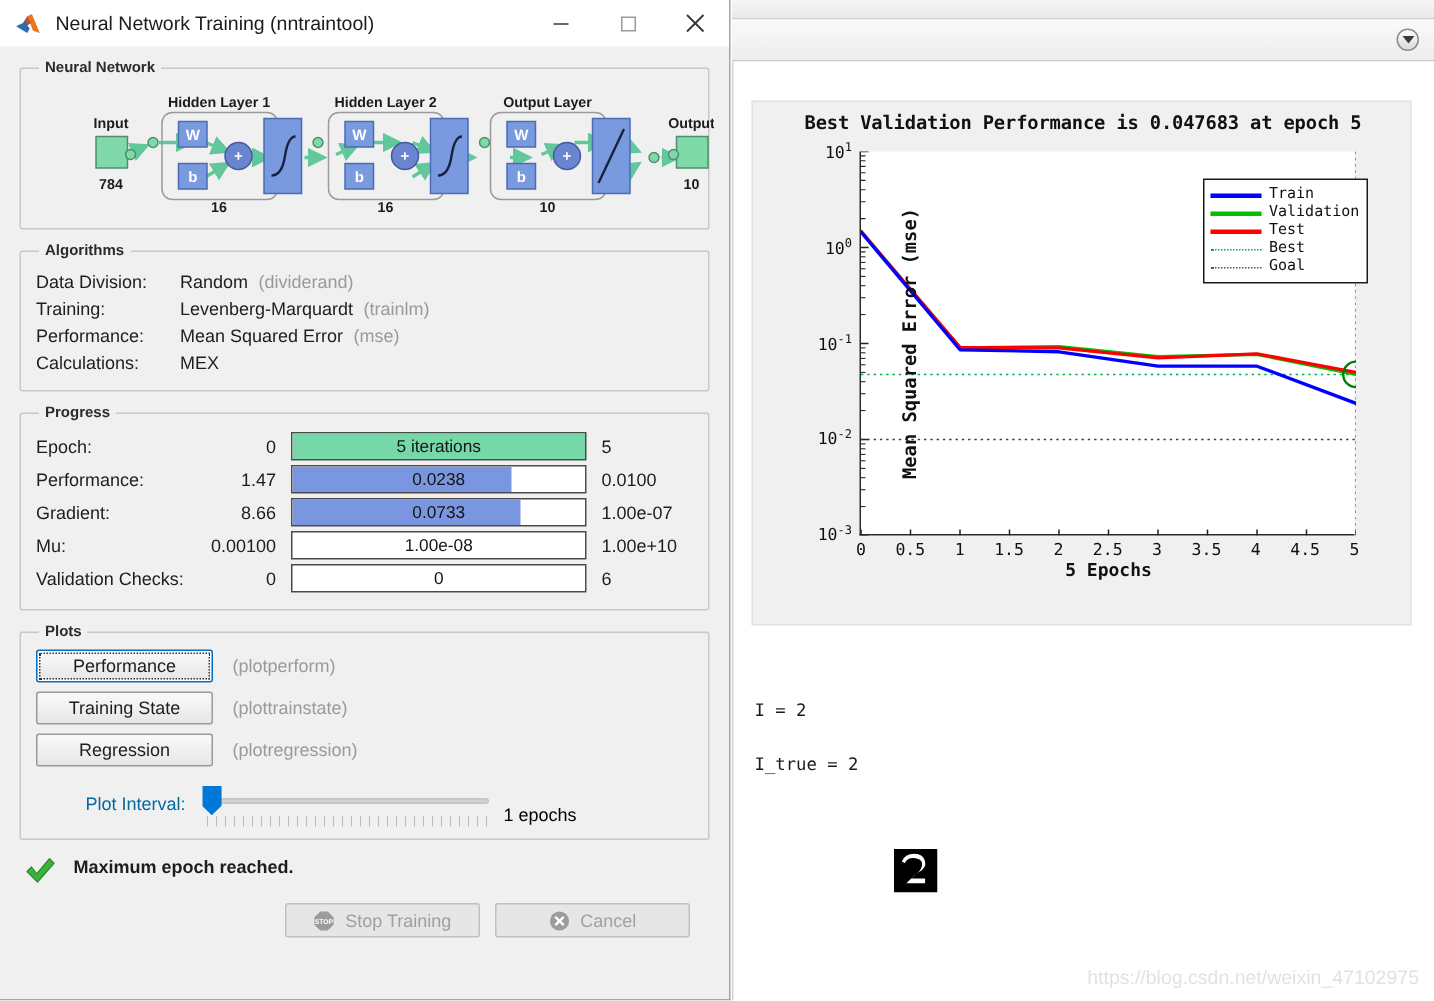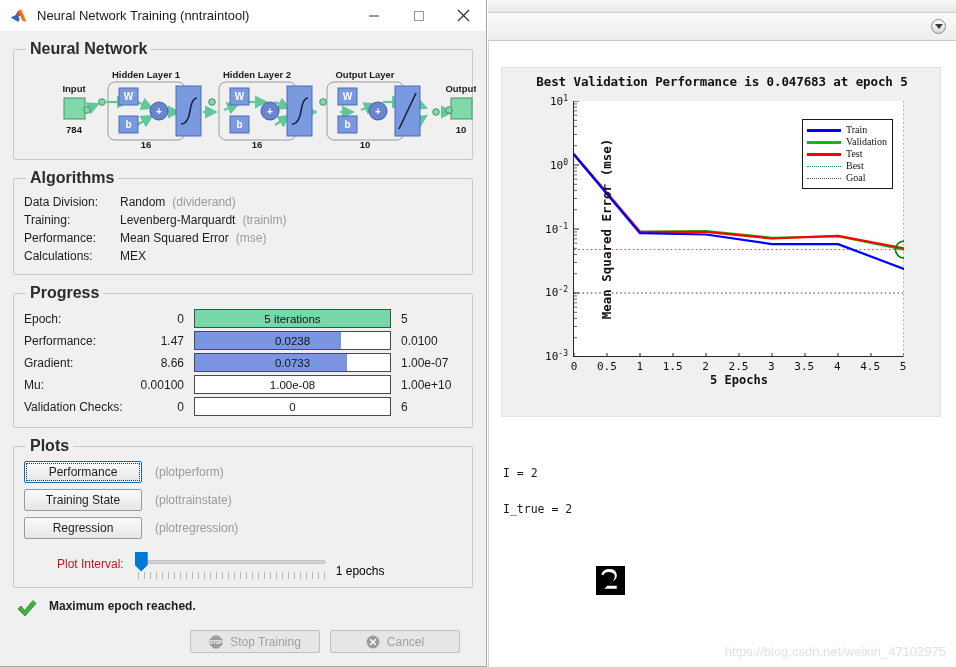--- a/index.html
+++ b/index.html
@@ -90,21 +90,21 @@
   .ytick sup { font-size: 8px; vertical-align: super; }
   .xtick {
     position: absolute; top: 100%; margin-top: 4px;
     transform: translateX(-50%); font-size: 11px; color: #111;
   }
   .legend {
     position: absolute; left: 228px; top: 18px;
     background: #fff; border: 1px solid #1a1a1a;
     padding: 4px 5px 4px 4px;
   }
-  .legend-row { display: flex; align-items: center; height: 12px; font-family: Liberation Serif, serif; }
+  .legend-row { display: flex; align-items: center; height: 12px; }
   .legend-swatch { width: 34px; height: 3px; margin-right: 5px; flex: none; }
   .legend-swatch.dotted { height: 0; border-top: 1px dotted; }
   .legend-label { font-size: 10px; color: #111; line-height: 12px; }
 
   
   .dialog {
     position: absolute; left: 0; top: 0; width: 487px; height: 667px;
     background: #f0f0f0;
     border-right: 1px solid #a6a6a6;
     border-bottom: 1px solid #a6a6a6;
@@ -125,21 +125,21 @@
   .win-btn svg { display: block; }
 
   .dlg-body { position: relative; padding: 0 13px; }
 
   fieldset.group {
     border: 1px solid #c8c8c8; border-radius: 2px;
     margin-top: 9px; padding: 6px 10px 9px 10px;
     position: relative; background: transparent;
   }
   fieldset.group > legend {
-    font-size: 16px; font-weight: bold; color: #2b2b2b;
+    font-size: 10px; font-weight: bold; color: #2b2b2b;
     padding: 0 4px; margin-left: 2px;
   }
 
   
   .nn-diagram { height: 84px; position: relative; margin: 2px 0 0 0; }
   .nn-diagram svg { position: absolute; left: 0; top: 0; }
 
   
   .algo-row { display: flex; font-size: 12px; color: #1d1d1d; line-height: 18px; }
   .algo-key { width: 96px; flex: none; }
@@ -175,21 +175,21 @@
     font-family: "Liberation Sans", sans-serif;
   }
   .plot-btn.focused {
     border: 1px solid #0a6ebd;
     box-shadow: inset 0 0 0 1px #ffffff;
     outline: 1px dotted #333; outline-offset: -3px;
   }
   .plot-fn { color: #9a9a9a; font-size: 12px; margin-left: 13px; }
 
   .interval-row { display: flex; align-items: center; margin-top: 10px; }
-  .interval-label { font-size: 12px; color: #b91c1c; margin-left: 33px; }
+  .interval-label { font-size: 12px; color: #0369a1; margin-left: 33px; }
   .slider-wrap { position: relative; width: 194px; height: 26px; margin-left: 8px; }
   .slider-track {
     position: absolute; left: 6px; right: 0; top: 9px; height: 4px;
     background: #d2d2d2; border: 1px solid #c4c4c4; border-radius: 2px;
   }
   .slider-thumb {
     position: absolute; left: 3px; top: 1px; width: 13px; height: 20px;
     background: #0078d7; cursor: pointer;
     clip-path: polygon(0 0, 100% 0, 100% 68%, 50% 100%, 0 68%);
   }

